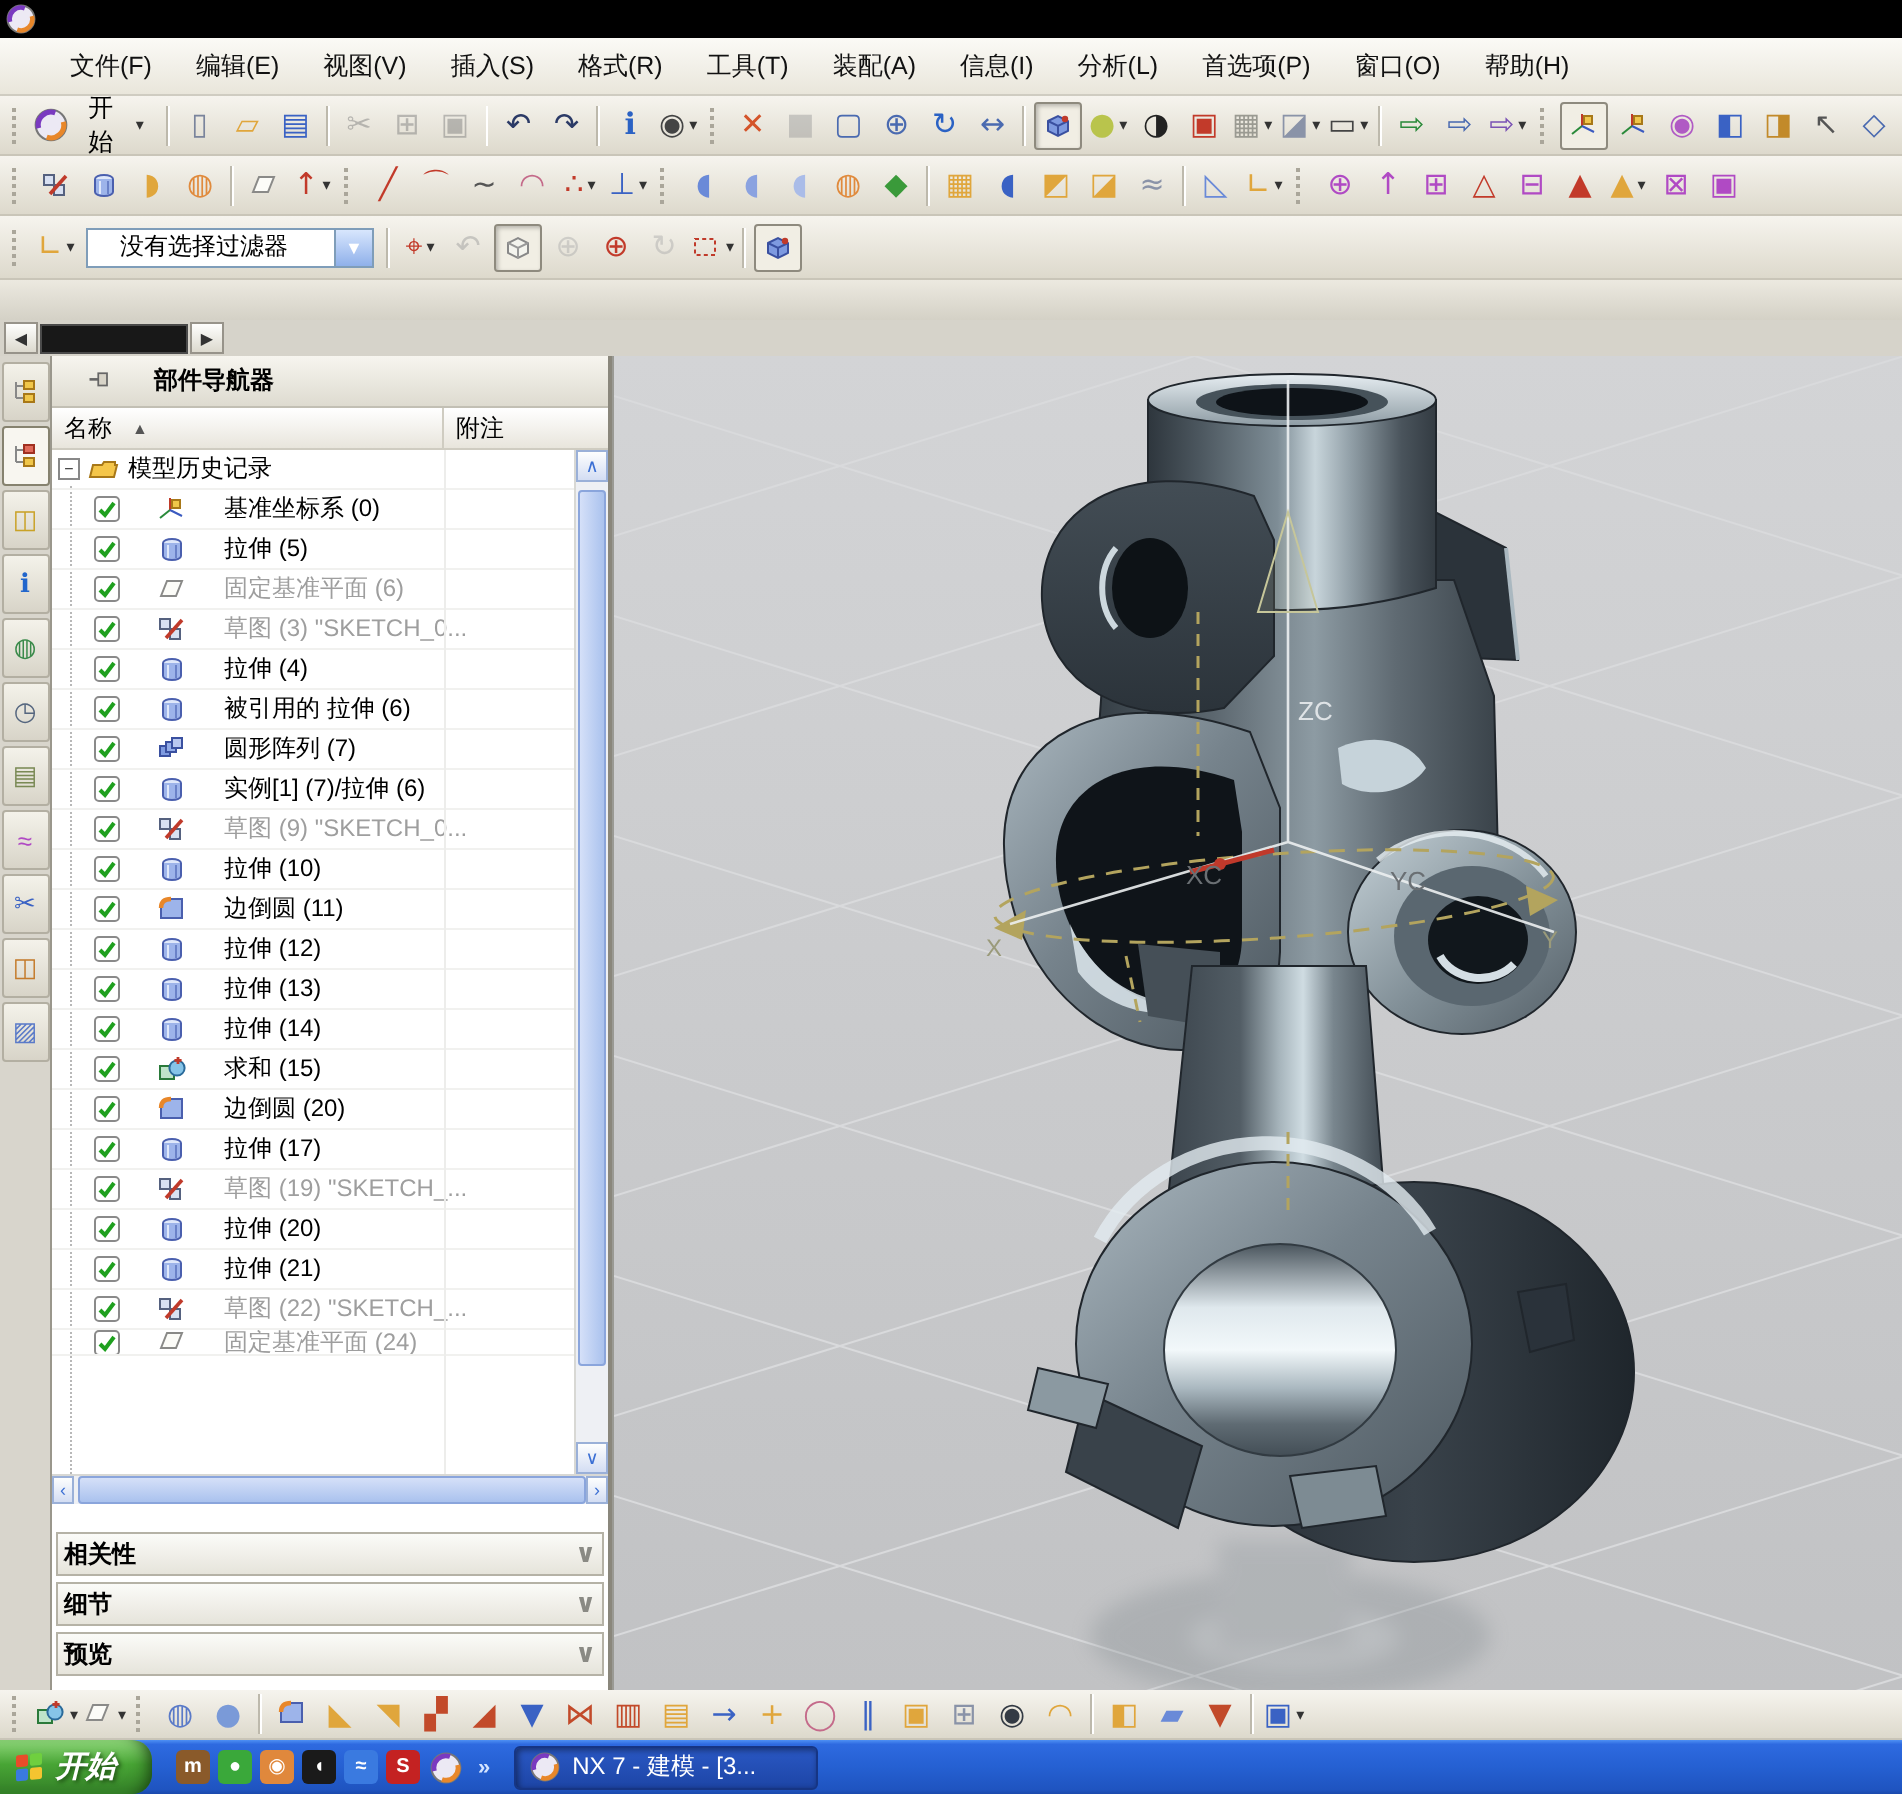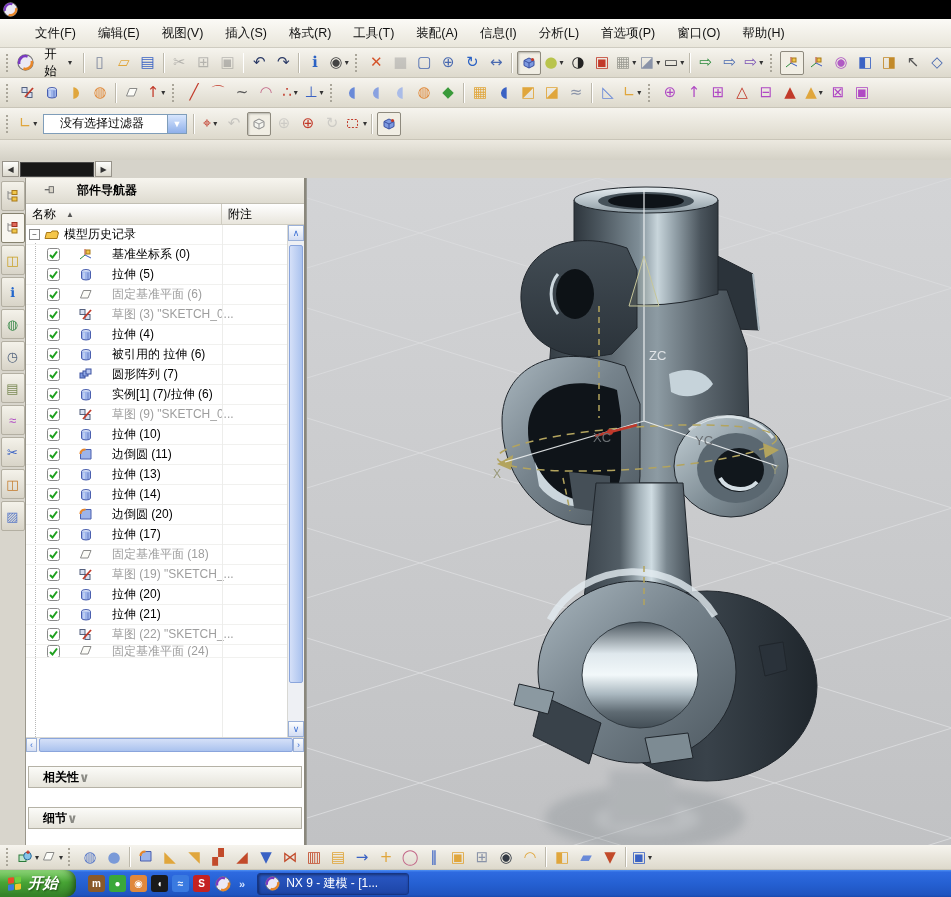--- a/index.html
+++ b/index.html
@@ -76,22 +76,22 @@
     font-size:9px;display:flex;align-items:center;justify-content:center;box-sizing:border-box}
   .sbtn.h{width:16px;height:14px}
   #vthumb{position:absolute;left:1px;right:1px;top:20px;height:438px;border-radius:2px;
     background:linear-gradient(90deg,#d5e0f8,#aac2ee);border:1px solid #8aa5dc;box-sizing:border-box}
   #vdown{position:absolute;left:0;right:0;bottom:0}
   #hscroll{height:14px;flex:none;display:flex;background:#eef0f4;border-top:1px solid #d8d8d4}
   #hthumb{width:390px;margin-left:2px;border-radius:2px;background:linear-gradient(#d5e0f8,#aac2ee);
     border:1px solid #8aa5dc;box-sizing:border-box}
   
   #navpanels{flex:1;padding:14px 2px 0 2px}
-  .panelbar{height:20px;margin-bottom:19px;border:1px solid #b5b2a6;background:linear-gradient(#fbfbf8,#e6e4db);
-    display:flex;align-items:center;padding:0 14px;font-weight:bold}
+  .panelbar{height:20px;margin-bottom:3px;border:1px solid #b5b2a6;background:linear-gradient(#fbfbf8,#e6e4db);
+    display:flex;align-items:center;justify-content:space-between;padding:0 3px;font-weight:bold}
   .chev{color:#8a8a84;font-weight:bold;font-size:13px}
   
   #viewport{left:306px;top:178px;width:645px;height:667px;border-left:1px solid #9a9a94;box-sizing:border-box}
   
   #taskbar{left:0;top:870px;width:951px;height:27px;display:flex;align-items:center;
     background:linear-gradient(#4e90f4 0%,#2e6ae0 8%,#2560d2 50%,#1f54c0 92%,#1a49ac 100%)}
   .startbtn{height:27px;border-radius:0 10px 10px 0;padding:0 18px 0 8px;display:flex;align-items:center;gap:6px;
     background:linear-gradient(#8fd87a 0%,#48a535 45%,#37862a 90%);color:#fff;font-style:italic;font-weight:bold;
     font-size:15px;text-shadow:1px 1px 2px #1c4a12;box-shadow:inset -7px 0 9px -6px #14350c}
   .winlogo{width:14px;height:14px;display:grid;grid-template-columns:6px 6px;grid-template-rows:6px 6px;gap:1px;transform:skewY(-6deg)}
@@ -744,84 +744,103 @@
             </svg>
           </span>
           <span class="icon">
             <svg width="16" height="16" viewBox="0 0 16 16">
               <ellipse cx="8" cy="4.5" rx="4.5" ry="2" fill="#dfe8fa" stroke="#4a5fae"></ellipse>
               <path d="M3.5,4.5 L3.5,11 A4.5,2 0 0 0 12.5,11 L12.5,4.5" fill="#9db4ea" stroke="#4a5fae"></path>
               <line x1="6" y1="5.5" x2="6" y2="12" stroke="#dfe8fa"></line>
               <line x1="10" y1="5.5" x2="10" y2="12" stroke="#6a82c8"></line>
             </svg>
           </span>
-          <span class="lbl">拉伸 (13)</span>
+          <span class="lbl">拉伸 (12)</span>
         </div>
         <div class="trow">
           <span class="icon">
             <svg width="13" height="13" viewBox="0 0 13 13">
               <rect x="0.5" y="0.5" width="12" height="12" rx="2" fill="#fff" stroke="#8a8a8a"></rect>
               <path d="M3,7 L5.5,9.5 L10,3.5" stroke="#1fa01f" stroke-width="2" fill="none"></path>
             </svg>
           </span>
           <span class="icon">
             <svg width="16" height="16" viewBox="0 0 16 16">
               <ellipse cx="8" cy="4.5" rx="4.5" ry="2" fill="#dfe8fa" stroke="#4a5fae"></ellipse>
               <path d="M3.5,4.5 L3.5,11 A4.5,2 0 0 0 12.5,11 L12.5,4.5" fill="#9db4ea" stroke="#4a5fae"></path>
               <line x1="6" y1="5.5" x2="6" y2="12" stroke="#dfe8fa"></line>
               <line x1="10" y1="5.5" x2="10" y2="12" stroke="#6a82c8"></line>
             </svg>
           </span>
-          <span class="lbl">拉伸 (14)</span>
-        </div>
-        <div class="trow">
-          <span class="icon">
-            <svg width="13" height="13" viewBox="0 0 13 13">
-              <rect x="0.5" y="0.5" width="12" height="12" rx="2" fill="#fff" stroke="#8a8a8a"></rect>
-              <path d="M3,7 L5.5,9.5 L10,3.5" stroke="#1fa01f" stroke-width="2" fill="none"></path>
-            </svg>
-          </span>
-          <span class="icon">
-            <svg width="16" height="16" viewBox="0 0 16 16">
-              <path d="M2.5,12 L2.5,7 Q2.5,2.5 7.5,2.5 L13,2.5 L13,12 Z" fill="#9db4ea" stroke="#4a5fae"></path>
-              <path d="M2.5,7 Q2.5,2.5 7.5,2.5" stroke="#e8872a" stroke-width="2.2" fill="none"></path>
-            </svg>
-          </span>
-          <span class="lbl">边倒圆 (20)</span>
+          <span class="lbl">拉伸 (13)</span>
         </div>
         <div class="trow">
           <span class="icon">
             <svg width="13" height="13" viewBox="0 0 13 13">
               <rect x="0.5" y="0.5" width="12" height="12" rx="2" fill="#fff" stroke="#8a8a8a"></rect>
               <path d="M3,7 L5.5,9.5 L10,3.5" stroke="#1fa01f" stroke-width="2" fill="none"></path>
             </svg>
           </span>
           <span class="icon">
             <svg width="16" height="16" viewBox="0 0 16 16">
               <ellipse cx="8" cy="4.5" rx="4.5" ry="2" fill="#dfe8fa" stroke="#4a5fae"></ellipse>
               <path d="M3.5,4.5 L3.5,11 A4.5,2 0 0 0 12.5,11 L12.5,4.5" fill="#9db4ea" stroke="#4a5fae"></path>
               <line x1="6" y1="5.5" x2="6" y2="12" stroke="#dfe8fa"></line>
               <line x1="10" y1="5.5" x2="10" y2="12" stroke="#6a82c8"></line>
             </svg>
           </span>
+          <span class="lbl">拉伸 (14)</span>
+        </div>
+        <div class="trow">
+          <span class="icon">
+            <svg width="13" height="13" viewBox="0 0 13 13">
+              <rect x="0.5" y="0.5" width="12" height="12" rx="2" fill="#fff" stroke="#8a8a8a"></rect>
+              <path d="M3,7 L5.5,9.5 L10,3.5" stroke="#1fa01f" stroke-width="2" fill="none"></path>
+            </svg>
+          </span>
+          <span class="icon">
+            <svg width="16" height="16" viewBox="0 0 16 16">
+              <rect x="2" y="6" width="7" height="6.5" fill="#bfe4c9" stroke="#2a7a3a"></rect>
+              <circle cx="10.5" cy="7" r="3.8" fill="#86c4e8" stroke="#2a6a9a"></circle>
+              <path d="M11,1.5 L11,5 M9.2,3.2 L12.8,3.2" stroke="#c03a2a" stroke-width="1.4"></path>
+            </svg>
+          </span>
+          <span class="lbl">求和 (15)</span>
+        </div>
+        <div class="trow">
+          <span class="icon">
+            <svg width="13" height="13" viewBox="0 0 13 13">
+              <rect x="0.5" y="0.5" width="12" height="12" rx="2" fill="#fff" stroke="#8a8a8a"></rect>
+              <path d="M3,7 L5.5,9.5 L10,3.5" stroke="#1fa01f" stroke-width="2" fill="none"></path>
+            </svg>
+          </span>
+          <span class="icon">
+            <svg width="16" height="16" viewBox="0 0 16 16">
+              <path d="M2.5,12 L2.5,7 Q2.5,2.5 7.5,2.5 L13,2.5 L13,12 Z" fill="#9db4ea" stroke="#4a5fae"></path>
+              <path d="M2.5,7 Q2.5,2.5 7.5,2.5" stroke="#e8872a" stroke-width="2.2" fill="none"></path>
+            </svg>
+          </span>
+          <span class="lbl">边倒圆 (20)</span>
+        </div>
+        <div class="trow">
+          <span class="icon">
+            <svg width="13" height="13" viewBox="0 0 13 13">
+              <rect x="0.5" y="0.5" width="12" height="12" rx="2" fill="#fff" stroke="#8a8a8a"></rect>
+              <path d="M3,7 L5.5,9.5 L10,3.5" stroke="#1fa01f" stroke-width="2" fill="none"></path>
+            </svg>
+          </span>
+          <span class="icon">
+            <svg width="16" height="16" viewBox="0 0 16 16">
+              <ellipse cx="8" cy="4.5" rx="4.5" ry="2" fill="#dfe8fa" stroke="#4a5fae"></ellipse>
+              <path d="M3.5,4.5 L3.5,11 A4.5,2 0 0 0 12.5,11 L12.5,4.5" fill="#9db4ea" stroke="#4a5fae"></path>
+              <line x1="6" y1="5.5" x2="6" y2="12" stroke="#dfe8fa"></line>
+              <line x1="10" y1="5.5" x2="10" y2="12" stroke="#6a82c8"></line>
+            </svg>
+          </span>
           <span class="lbl">拉伸 (17)</span>
-        </div>
-        <div class="trow">
-          <span class="icon">
-            <svg width="13" height="13" viewBox="0 0 13 13">
-              <rect x="0.5" y="0.5" width="12" height="12" rx="2" fill="#fff" stroke="#8a8a8a"></rect>
-              <path d="M3,7 L5.5,9.5 L10,3.5" stroke="#1fa01f" stroke-width="2" fill="none"></path>
-            </svg>
-          </span>
-          <span class="icon">
-            <svg width="16" height="16" viewBox="0 0 16 16">
-              <path d="M2.5,11 L5.5,3.5 L13,3.5 L10,11 Z" fill="#fcfcf8" stroke="#8a8a88"></path>
-            </svg>
-          </span>
-          <span class="lbl muted">固定基准平面 (18)</span>
         </div>
         <div class="trow">
           <span class="icon">
             <svg width="13" height="13" viewBox="0 0 13 13">
               <rect x="0.5" y="0.5" width="12" height="12" rx="2" fill="#fff" stroke="#8a8a8a"></rect>
               <path d="M3,7 L5.5,9.5 L10,3.5" stroke="#1fa01f" stroke-width="2" fill="none"></path>
             </svg>
           </span>
           <span class="icon">
             <svg width="16" height="16" viewBox="0 0 16 16">
@@ -1202,15 +1221,15 @@
     </div>
   <span class="qchev">»</span>
   <div class="taskbtn">
     <span class="icon" id="task-logo">
         <svg width="15" height="15" viewBox="0 0 16 16">
           <circle cx="8" cy="8" r="7.2" fill="#ece9f4" stroke="#777"></circle>
           <path d="M2.2,9.5 A6,6 0 0 1 10,2.3" fill="none" stroke="#7a3ac0" stroke-width="2.4"></path>
           <path d="M13.8,6.5 A6,6 0 0 1 6,13.7" fill="none" stroke="#e8872a" stroke-width="2.4"></path>
         </svg>
       </span>
-    <span>NX 9 - 建模 - [1...</span>
+    <span>NX 7 - 建模 - [3...</span>
   </div>
 </div>
 
 </body></html>

